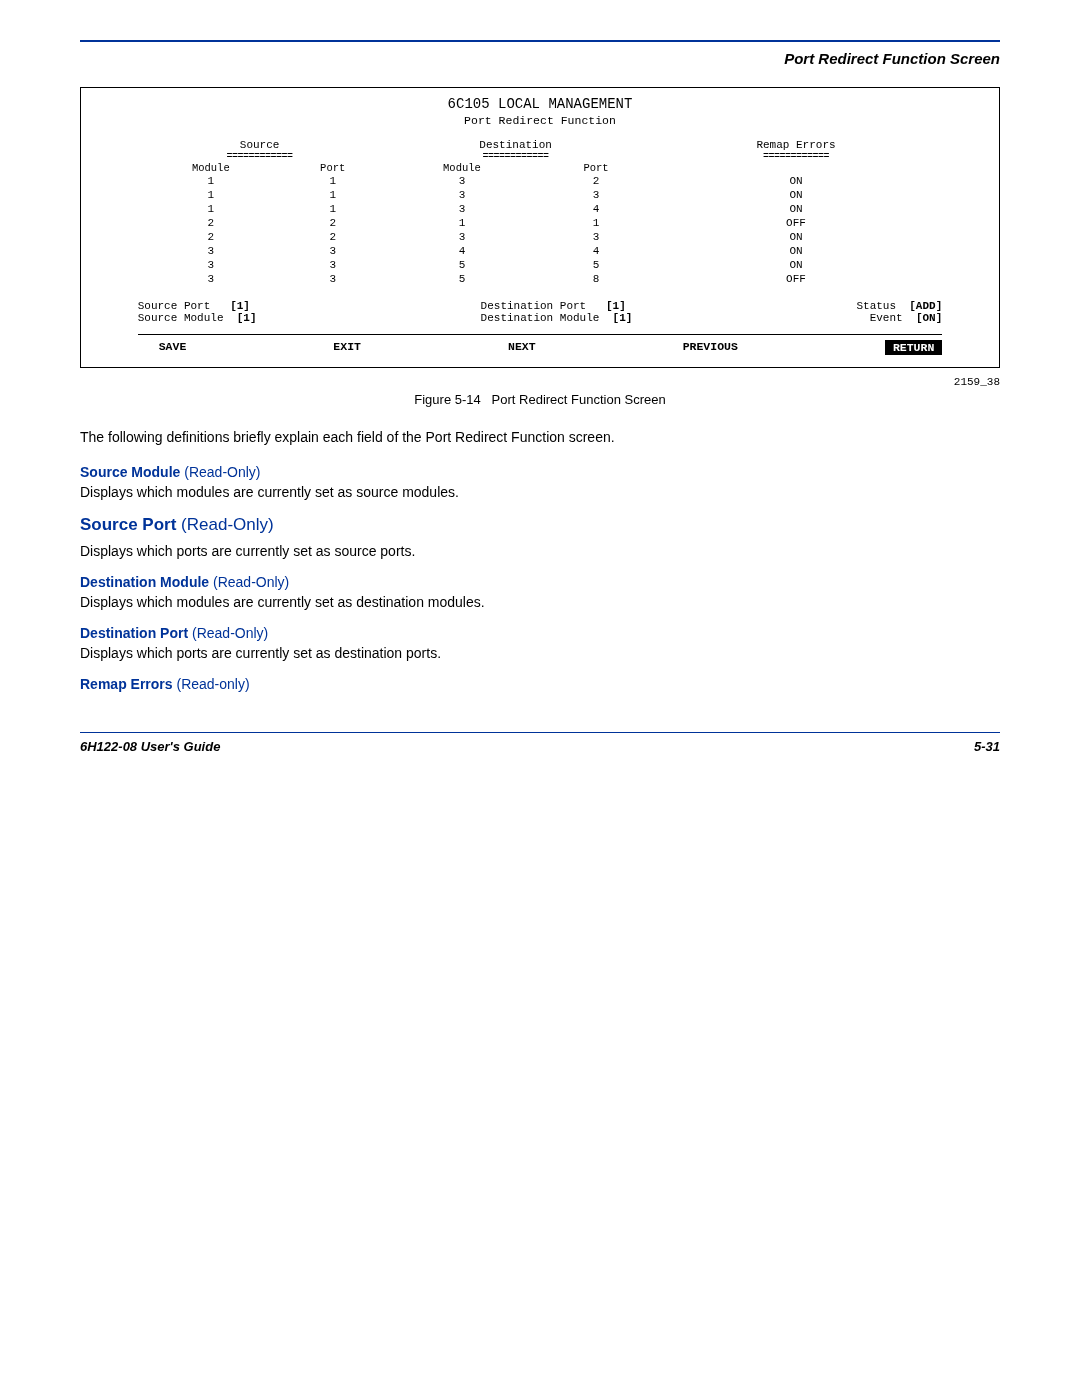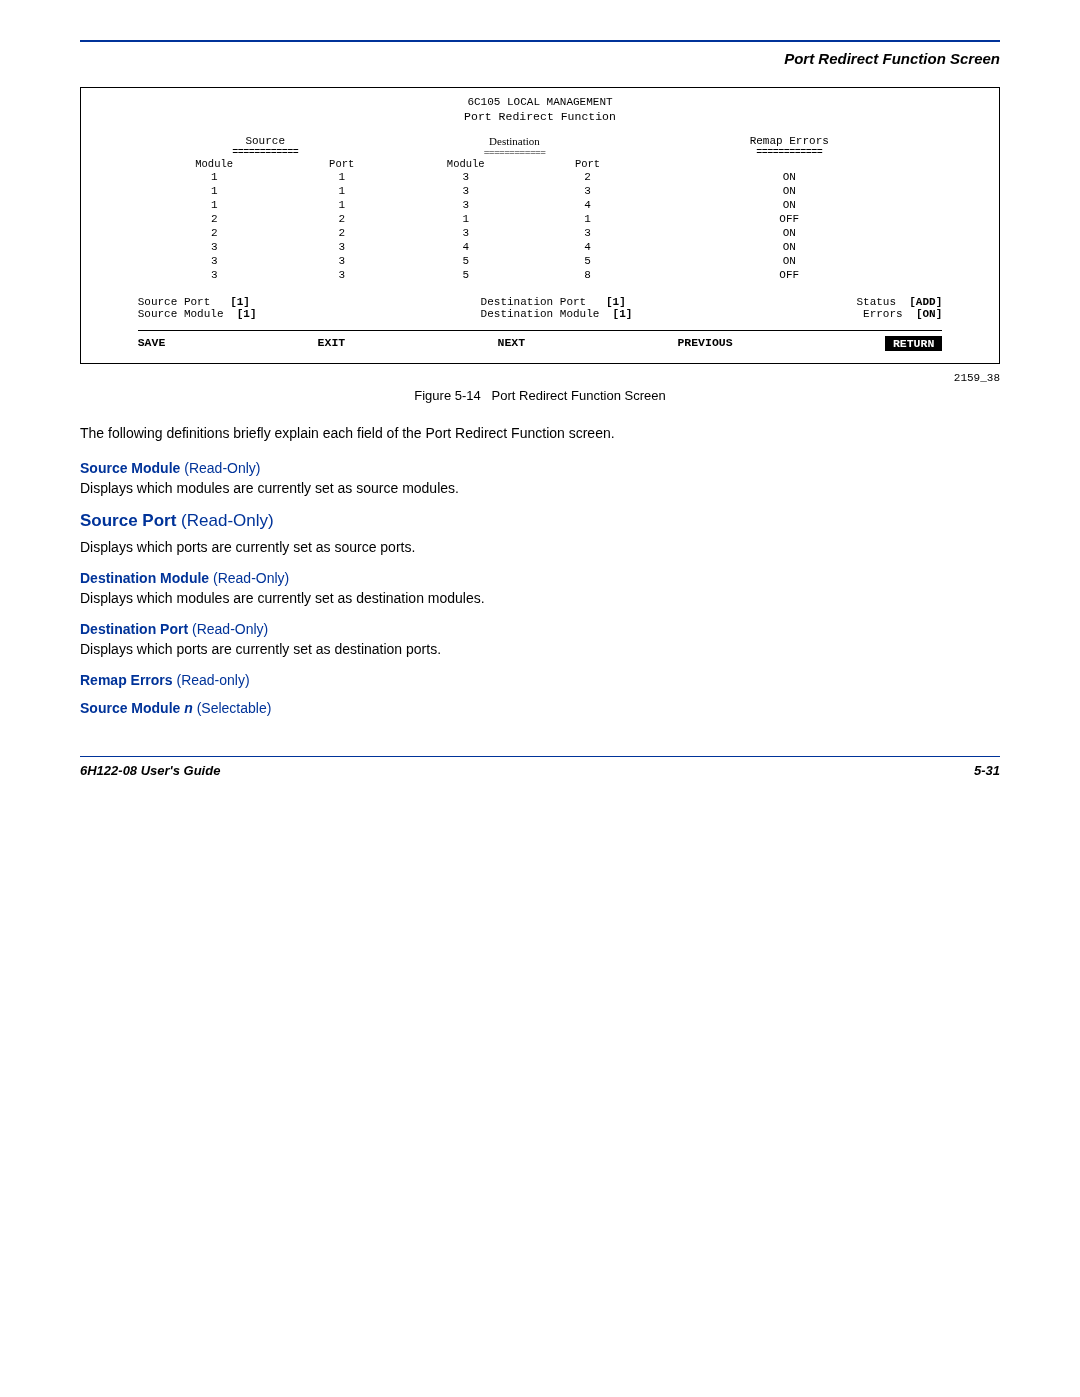--- a/index.html
+++ b/index.html
@@ -32,21 +32,21 @@
       font-family: 'Courier New', Courier, monospace;
       font-size: 11.5px;
       background: #fff;
     }
     .screen-box .event-line {
       font-size: 10.5px;
       margin-bottom: 4px;
     }
     .screen-box .screen-title-1 {
       text-align: center;
-      font-size: 11px;
+      font-size: 14px;
       margin-bottom: 2px;
     }
     .screen-box .screen-title-2 {
       text-align: center;
       font-size: 11.5px;
       margin-bottom: 12px;
     }
     .table-area {
       margin: 0 auto;
       width: 90%;
@@ -95,21 +95,21 @@
 
   <div class="table-area">
 
     <table style="width:100%; font-size:11px; font-family:'Courier New',monospace; border-collapse:collapse; text-align:center;">
       <thead>
         <tr>
           <td colspan="2" style="padding-bottom:0;">
             <div>Source</div>
             <div style="font-size:10px; letter-spacing:-0.5px;">============</div>
           </td>
-          <td colspan="2" style="text-align:center; padding-bottom:0;font-family:Liberation Serif, serif;">
+          <td colspan="2" style="text-align:center; padding-bottom:0;">
             <div>Destination</div>
             <div style="font-size:10px; letter-spacing:-0.5px;">============</div>
           </td>
           <td style="text-align:center; padding-bottom:0;">
             <div>Remap Errors</div>
             <div style="font-size:10px; letter-spacing:-0.5px;">============</div>
           </td>
         </tr>
         <tr>
           <td style="text-align:center; font-size:10.5px;">Module</td>
@@ -199,28 +199,28 @@
           <span>Destination Module</span>&nbsp;
           <span style="font-weight:bold;">[1]</span>
         </div>
       </div>
       <div style="text-align:right;">
         <div>
           <span>Status</span>&nbsp;
           <span style="font-weight:bold;margin-top:8px;">[ADD]</span>
         </div>
         <div>
-          <span>Errors</span>&nbsp;
+          <span>Event</span>&nbsp;
           <span style="font-weight:bold;">[ON]</span>
         </div>
       </div>
     </div>
 
     <div style="margin-top:10px; display:flex; justify-content:space-between; border-top:1px solid #000; padding-top:5px; font-size:11.5px; font-family:'Courier New',monospace;">
-      <span style="font-weight:bold; text-transform:uppercase;">Save</span>
+      <span style="font-weight:bold; text-transform:uppercase;margin-left:21px;">Save</span>
       <span style="font-weight:bold; text-transform:uppercase;">Exit</span>
       <span style="font-weight:bold; text-transform:uppercase;">Next</span>
       <span style="font-weight:bold; text-transform:uppercase;">Previous</span>
       <span style="font-weight:bold; text-transform:uppercase; background:#000; color:#fff; padding:1px 8px;">Return</span>
     </div>
   </div>
 </div>
 
 <div style="text-align:right; font-size:11px; font-family:'Courier New',monospace; margin-bottom:4px;">2159_38</div>
 
@@ -247,20 +247,19 @@
       <div style="font-size: 14px; line-height: 1.5;">Displays which modules are currently set as destination modules.</div>
     </div>
     <div style="margin-bottom: 12px;">
       <div style="font-size: 14px; margin-bottom: 2px;"><strong style="color: rgb(0, 51, 153);">Destination Port</strong><span style="color: rgb(0, 51, 153); font-weight: normal;"> (Read-Only)</span></div>
       <div style="font-size: 14px; line-height: 1.5;">Displays which ports are currently set as destination ports.</div>
     </div>
     <div style="margin-bottom: 12px;">
       <div style="font-size: 14px; margin-bottom: 2px;"><strong style="color: rgb(0, 51, 153);">Remap Errors</strong><span style="color: rgb(0, 51, 153); font-weight: normal;"> (Read-only)</span></div>
     </div>
     <div style="margin-bottom: 12px;">
-      <div style="font-size: 14px; margin-bottom: 2px;"><strong style="color: rgb(0, 51, 153);">Source Module <em>n</em></strong><span style="color: rgb(0, 51, 153); font-weight: normal;"> (Selectable)</span></div>
     </div>
   </div>
 
 <div class="page-footer">
   <span style="font-style:italic; font-weight:bold;">6H122-08 User's Guide</span>
   <span style="font-style:italic; font-weight:bold;">5-31</span>
 </div>
 
 </body></html>

